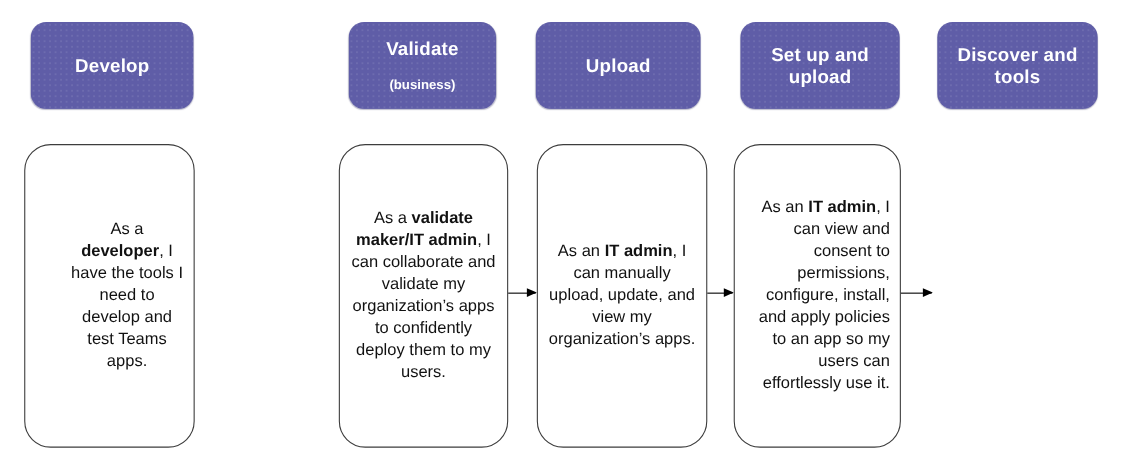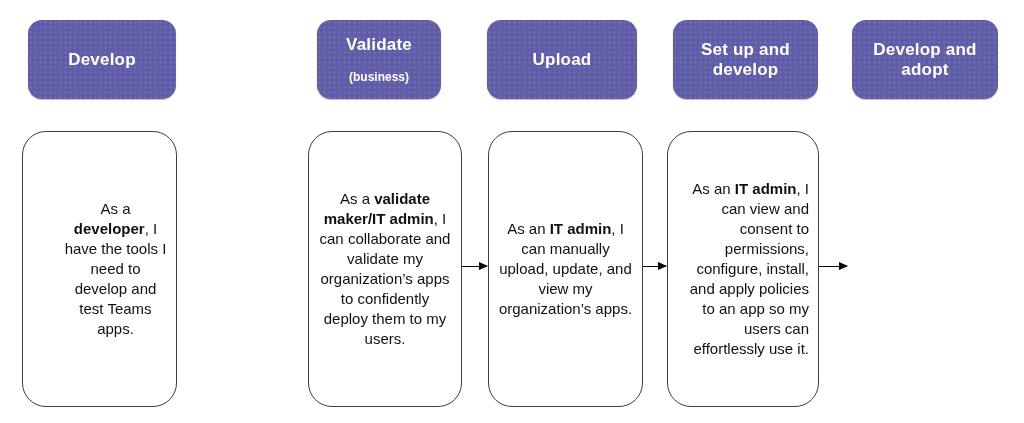--- a/index.html
+++ b/index.html
@@ -39,21 +39,21 @@
     letter-spacing: 0.2px;
     padding: 0 10px;
   }
   .stage-header .subtitle {
     font-size: 12px;
     font-weight: bold;
     line-height: 1.1;
     margin-top: 16px;
   }
   .h0 { left: 28px;  width: 148px; }
-  .h1 { left: 317px; width: 124px; }
+  .h1 { left: 317px; width: 134px; }
   .h2 { left: 487px; width: 150px; text-align: right; }
   .h3 { left: 673px; width: 145px; }
   .h4 { left: 852px; width: 146px; }
 
   
   .stage-card {
     position: absolute;
     top: 131px;
     height: 276px;
     background: #ffffff;
@@ -106,24 +106,24 @@
     <span class="title">Develop</span>
   </div>
   <div class="stage-header h1">
     <span class="title">Validate</span>
     <span class="subtitle">(business)</span>
   </div>
   <div class="stage-header h2">
     <span class="title">Upload</span>
   </div>
   <div class="stage-header h3">
-    <span class="title">Set up and develop</span>
+    <span class="title">Set up and upload</span>
   </div>
   <div class="stage-header h4">
-    <span class="title">Develop and adopt</span>
+    <span class="title">Discover and tools</span>
   </div>
 
   <div class="stage-card c0">
     <div class="card-text"><span>As a </span><b>developer</b><span>, I have the tools I need to develop and test Teams apps.</span></div>
   </div>
   <div class="stage-card c1">
     <div class="card-text"><span>As a </span><b>validate maker/IT admin</b><span>, I can collaborate and validate my organization’s apps to confidently deploy them to my users.</span></div>
   </div>
   <div class="stage-card c2">
     <div class="card-text"><span>As an </span><b>IT admin</b><span>, I can manually upload, update, and view my organization’s apps.</span></div>

